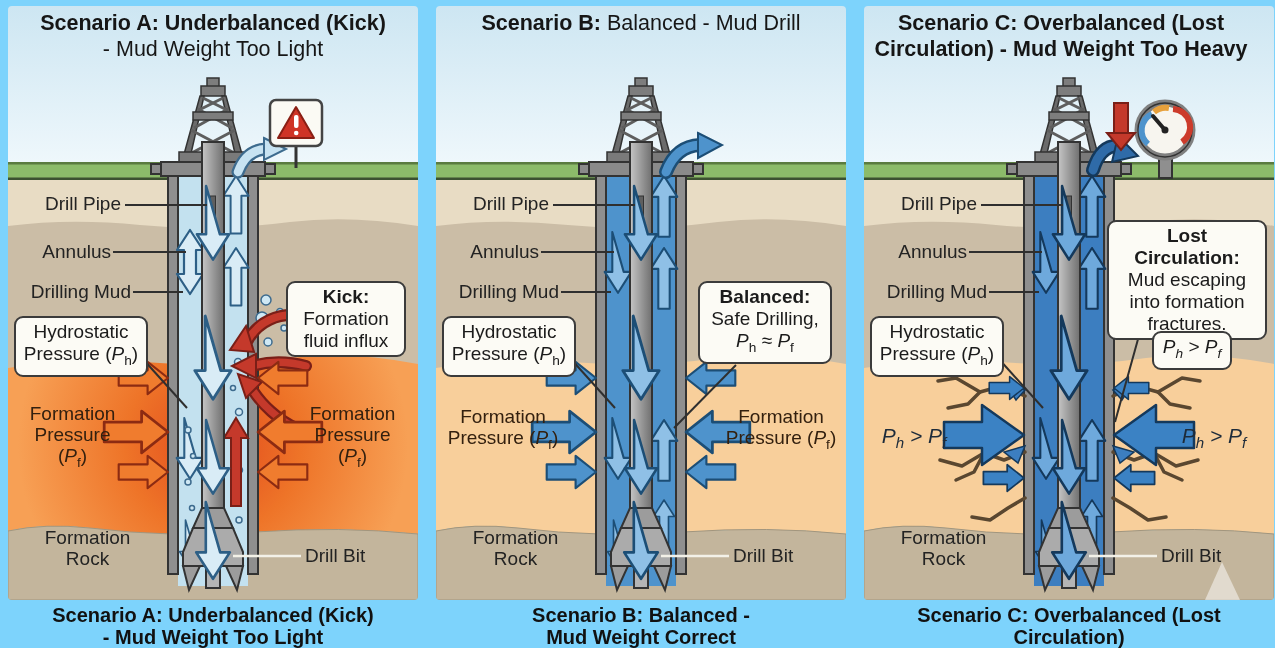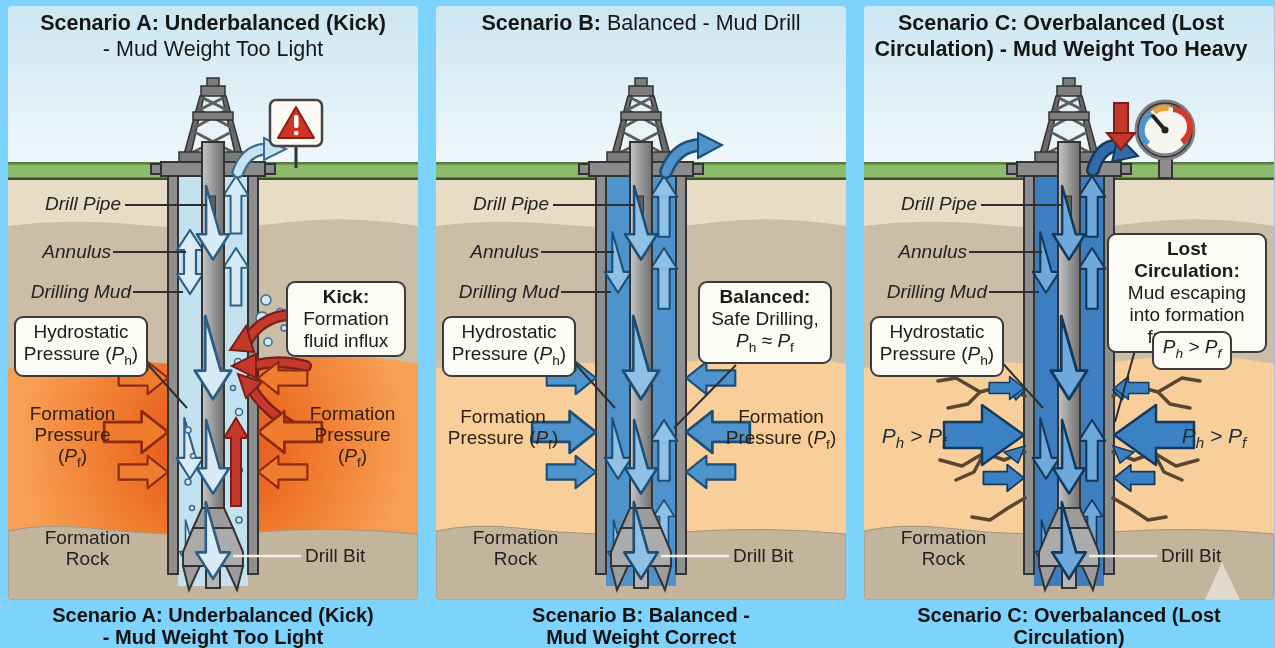--- a/index.html
+++ b/index.html
@@ -1,20 +1,20 @@
 <!DOCTYPE html>
 <html><head>
 <meta charset="utf-8">
 <style>
   html,body{margin:0;padding:0;background:#ffffff;}
   .stage{position:relative;width:1275px;height:648px;background:#7dd3fc;overflow:hidden;
          font-family:"Liberation Sans", sans-serif;color:#1c1c1c;}
   .scene{position:absolute;left:0;top:0;pointer-events:none;}
   .lbl{position:absolute;font-size:19px;line-height:21px;color:#232323;white-space:nowrap;}
-  .r{text-align:right;font-style:italic;}
+  .r{text-align:right;}
   .c{text-align:center;}
   .box{position:absolute;background:#fcfbf5;border:2.5px solid #3b3b3b;border-radius:9px;
        padding:3px 6px;text-align:center;font-size:19px;line-height:22px;color:#1b1b1b;}
   .box b{font-weight:bold;}
   .title{position:absolute;top:10px;width:398px;text-align:center;font-size:21.5px;line-height:26px;color:#161616;}
   .title .tl2{font-weight:normal;}
   .title.allbold .tl2{font-weight:bold;}
   .title b{font-weight:bold;}
   .caption{position:absolute;top:604px;width:410px;text-align:center;font-weight:bold;
            font-size:20px;line-height:22px;color:#111;}
@@ -421,21 +421,21 @@
   <div class="tl1"><b>Scenario C: Overbalanced (Lost</b><span></span></div>
   <div class="tl2">Circulation) - Mud Weight Too Heavy</div>
 </div>
 <div class="lbl r" style="left:871px;top:193px;width:106px;">Drill Pipe</div>
 <div class="lbl r" style="left:871px;top:241px;width:96px;">Annulus</div>
 <div class="lbl r" style="left:871px;top:281px;width:116px;">Drilling Mud</div>
 <div class="box" style="left:870px;top:316px;width:118px;">
   <div>Hydrostatic</div>
   <div class="formula">Pressure (<i>P</i><sub>h</sub>)</div>
 </div>
-<div class="box" style="left:1107px;top:233px;width:144px;">
+<div class="box" style="left:1107px;top:220px;width:144px;">
   <b>Lost Circulation:</b>
   <div>Mud escaping</div>
   <div>into formation</div>
   <div>fractures.</div>
 </div>
 <div class="box formula" style="left:1152px;top:331px;width:64px;font-style:italic;"><i>P</i><sub>h</sub> &gt; <i>P</i><sub>f</sub></div>
 <div class="side-formula formula" style="left:876px;top:424px;width:76px;"><i>P</i><sub>h</sub> &gt; <i>P</i><sub>f</sub></div>
 <div class="side-formula formula" style="left:1176px;top:424px;width:76px;"><i>P</i><sub>h</sub> &gt; <i>P</i><sub>f</sub></div>
 <div class="lbl c multiline" style="left:886px;top:527px;width:115px;">
   <div>Formation</div>

